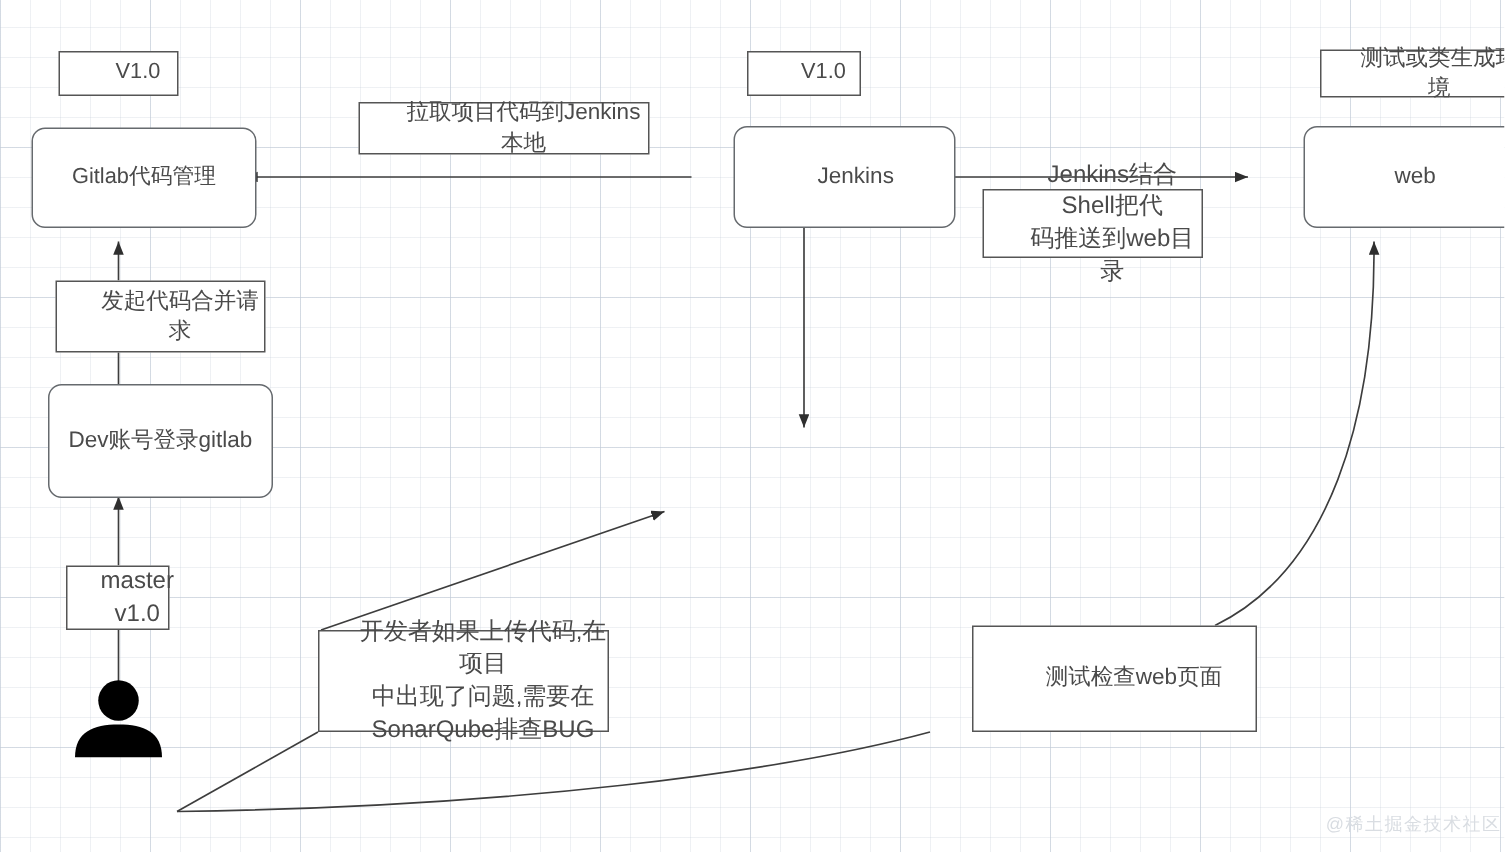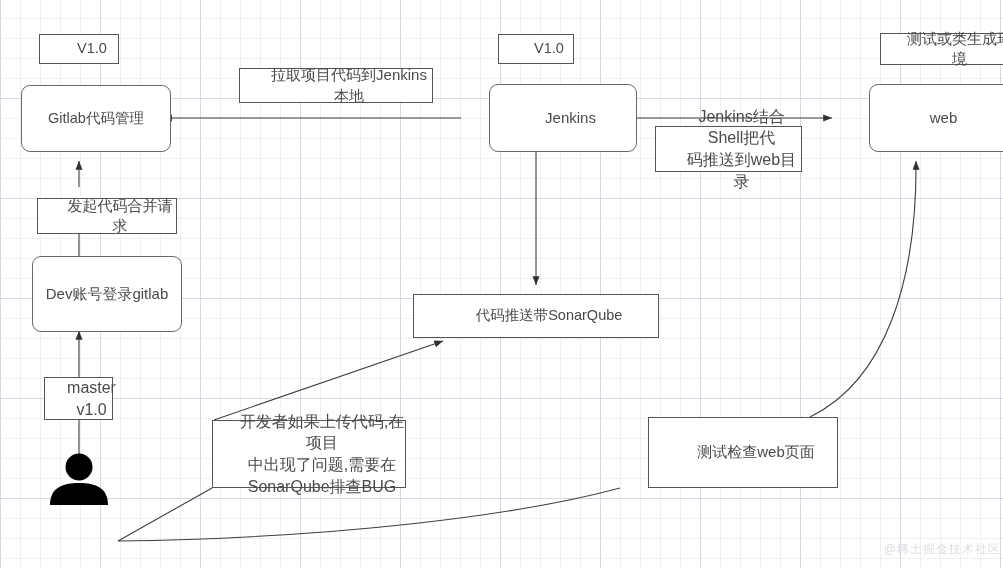--- a/index.html
+++ b/index.html
@@ -105,35 +105,34 @@
 
     <path d="M118,541 C340,538 520,515 620,488" fill="none" stroke="#3d3d3d" stroke-width="1.1"></path>
 
     <path d="M810,417 C886,380 917,280 916,161" fill="none" stroke="#3d3d3d" stroke-width="1.1" marker-end="url(#arrowhead)"></path>
   </svg>
 
   <div class="node sq f15" style="left:39px; top:34px; width:80px; height:30px;">V1.0</div>
 
   <div class="node round f15" style="left:4px; top:85px; width:150px; height:67px;margin-left:17px;">Gitlab代码管理</div>
 
-  <div class="node sq f14" style="left:9px; top:198px; width:140px; height:36px;">发起代码合并请求</div>
+  <div class="node sq f14" style="left:9px; top:187px; width:140px; height:48px;">发起代码合并请求</div>
 
   <div class="node round f14" style="left:4px; top:256px; width:150px; height:76px;">Dev账号登录gitlab</div>
 
   <div class="node sq f13" style="left:44px; top:377px; width:69px; height:43px;">master
 v1.0</div>
 
 
   <div class="node sq f14" style="left:211px; top:68px; width:194px; height:35px;">拉取项目代码到Jenkins本地</div>
 
   <div class="node sq f15" style="left:498px; top:34px; width:76px; height:30px;">V1.0</div>
 
   <div class="node round f14" style="left:461px; top:84px; width:148px; height:68px;padding-left:15px;">Jenkins</div>
 
-  <div class="node sq f15" style="left:413px; top:294px; width:246px; height:44px;">代码推送带SonarQube</div>
 
   <div class="node sq f13" style="left:212px; top:420px; width:194px; height:68px;">开发者如果上传代码,在项目
 中出现了问题,需要在
 SonarQube排查BUG</div>
 
   <div class="node sq f13" style="left:655px; top:126px; width:147px; height:46px;">Jenkins结合Shell把代
 码推送到web目录</div>
 
   <div class="node sq f14" style="left:852px; top:33px; width:133px; height:32px;">测试或类生成环境</div>
 

